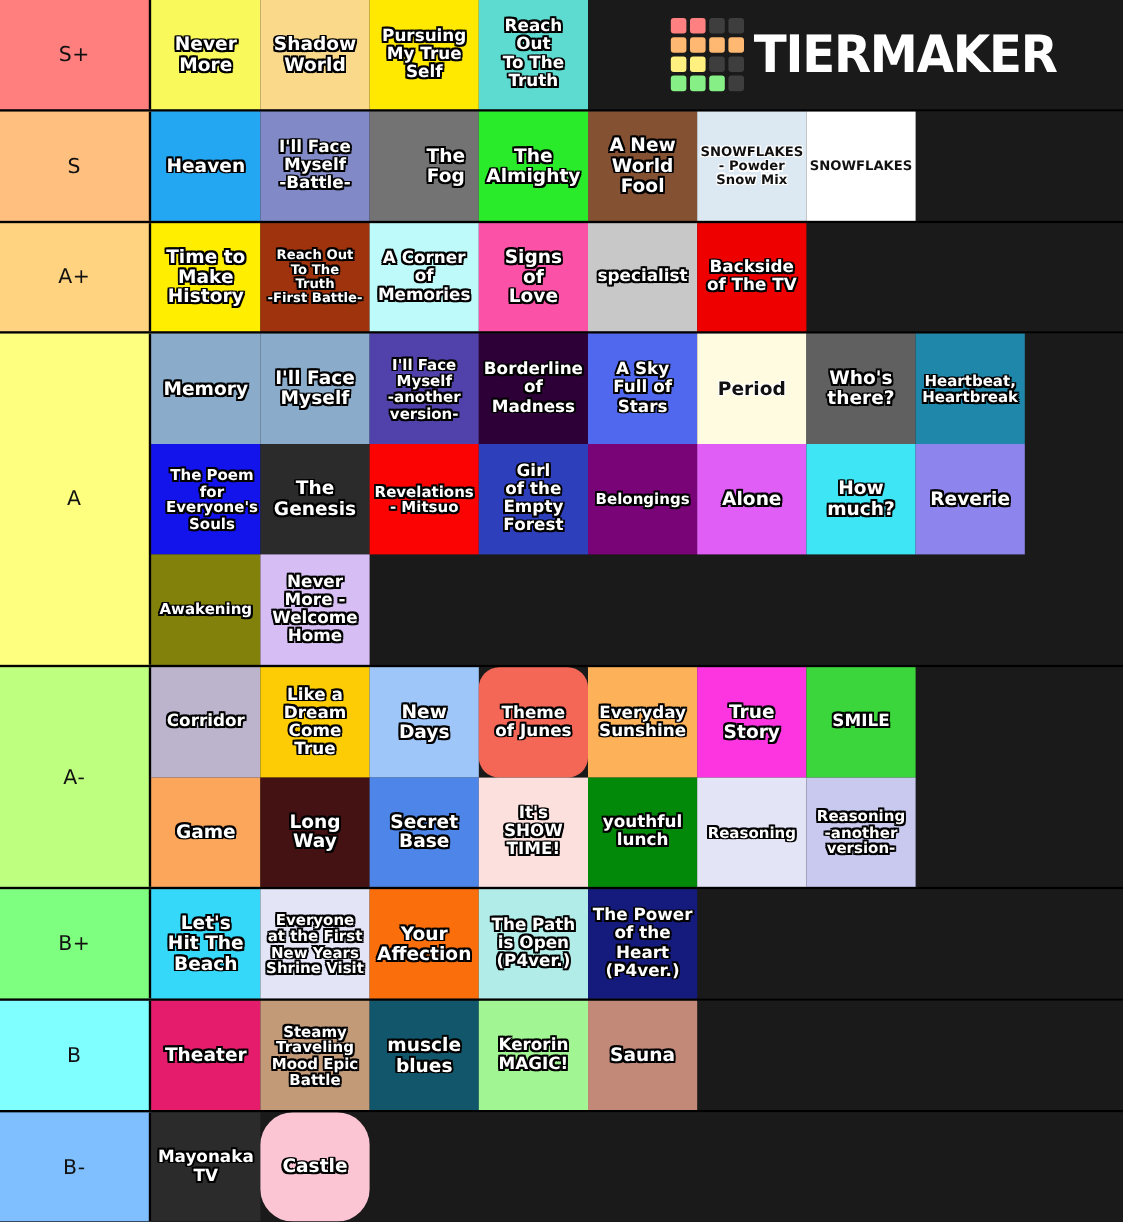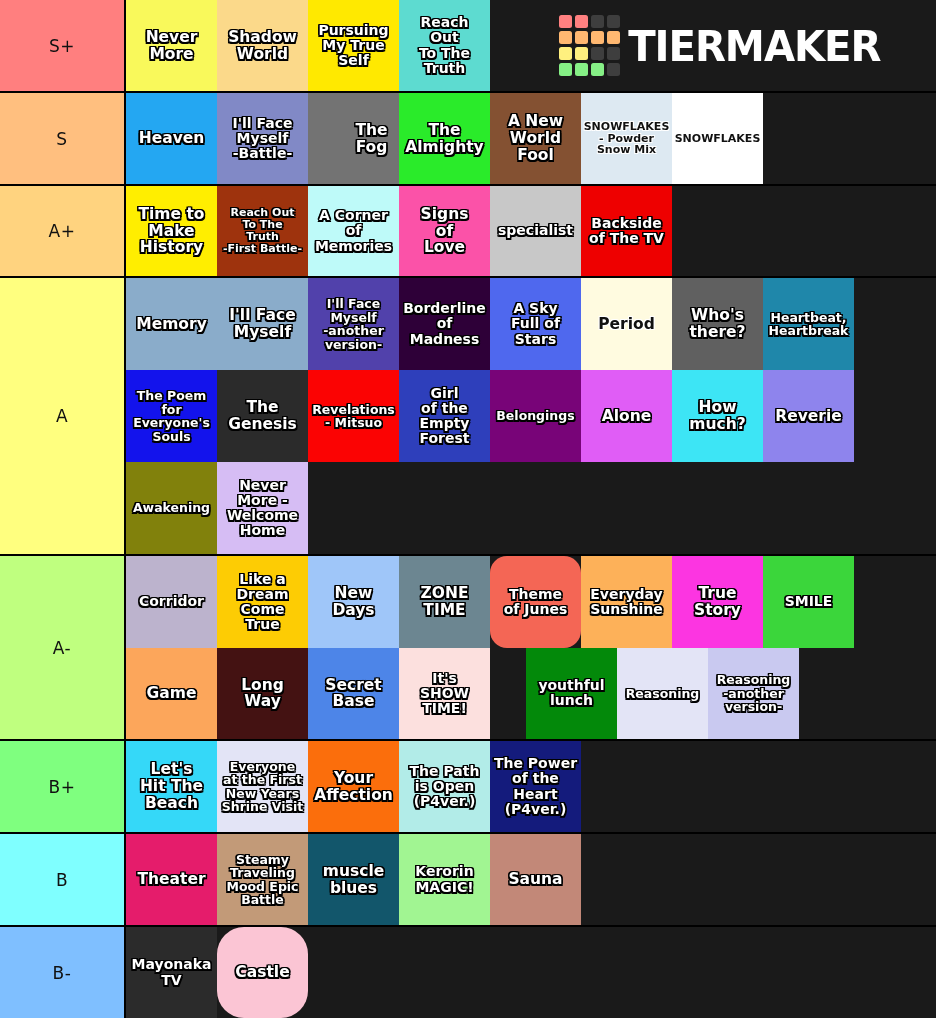--- a/index.html
+++ b/index.html
@@ -288,21 +288,21 @@
           <div class="tile" style="background: rgb(96, 96, 96);">
             <span class="tile-label fs-16">Who's
 there?</span>
           </div>
           <div class="tile" style="background: rgb(31, 135, 170);">
             <span class="tile-label fs-12">Heartbeat,
 Heartbreak</span>
           </div>
         </div>
         <div class="tier-subrow">
-          <div class="tile" style="background: rgb(19, 19, 236);">
+          <div class="tile" style="background: rgb(19, 19, 236); justify-content: flex-end;">
             <span class="tile-label fs-12">The Poem
 for
 Everyone's
 Souls</span>
           </div>
           <div class="tile" style="background: rgb(43, 43, 43);">
             <span class="tile-label fs-16">The
 Genesis</span>
           </div>
           <div class="tile" style="background: rgb(251, 3, 3);">
@@ -352,24 +352,20 @@
           <div class="tile" style="background: rgb(253, 204, 4);">
             <span class="tile-label fs-14">Like a
 Dream
 Come
 True</span>
           </div>
           <div class="tile" style="background: rgb(159, 198, 249);">
             <span class="tile-label fs-16">New
 Days</span>
           </div>
-          <div class="tile" style="background: rgb(108, 134, 145);">
-            <span class="tile-label fs-16">ZONE
-TIME</span>
-          </div>
           <div class="tile" style="background: rgb(244, 102, 85); border-radius: 17px;">
             <span class="tile-label fs-14">Theme
 of Junes</span>
           </div>
           <div class="tile" style="background: rgb(253, 177, 89);">
             <span class="tile-label fs-14">Everyday
 Sunshine</span>
           </div>
           <div class="tile" style="background: rgb(252, 53, 225);">
             <span class="tile-label fs-16">True
@@ -389,21 +385,21 @@
           </div>
           <div class="tile" style="background: rgb(77, 133, 232);">
             <span class="tile-label fs-16">Secret
 Base</span>
           </div>
           <div class="tile" style="background: rgb(252, 224, 222);">
             <span class="tile-label fs-14">It's
 SHOW
 TIME!</span>
           </div>
-          <div class="tile" style="background: rgb(3, 137, 10); margin-left: 36px;">
+          <div class="tile" style="background: rgb(3, 137, 10);">
             <span class="tile-label fs-14">youthful
 lunch</span>
           </div>
           <div class="tile" style="background: rgb(227, 228, 246);">
             <span class="tile-label fs-12">Reasoning</span>
           </div>
           <div class="tile" style="background: rgb(201, 201, 240);">
             <span class="tile-label fs-12">Reasoning
 -another
 version-</span>

